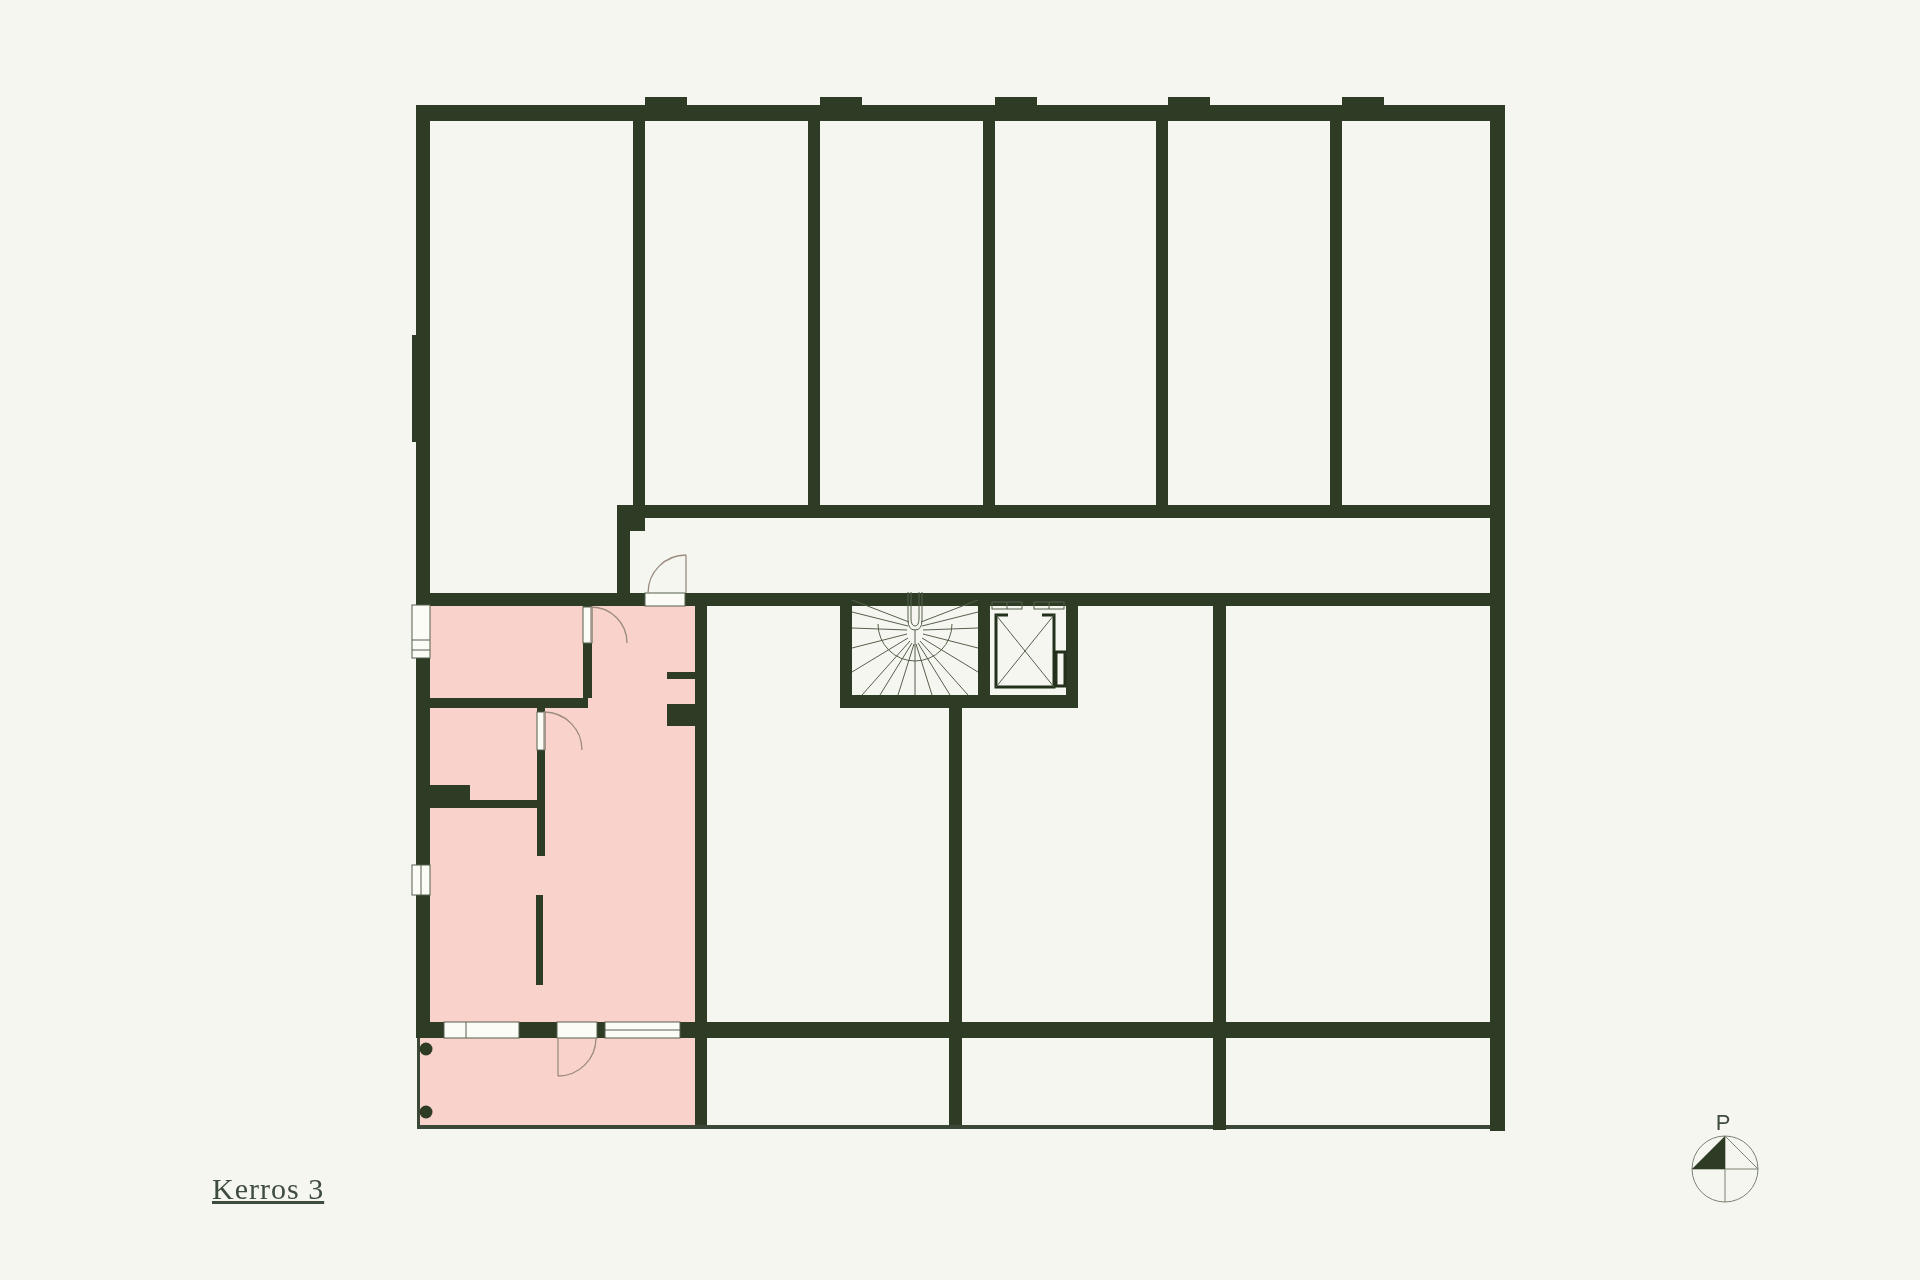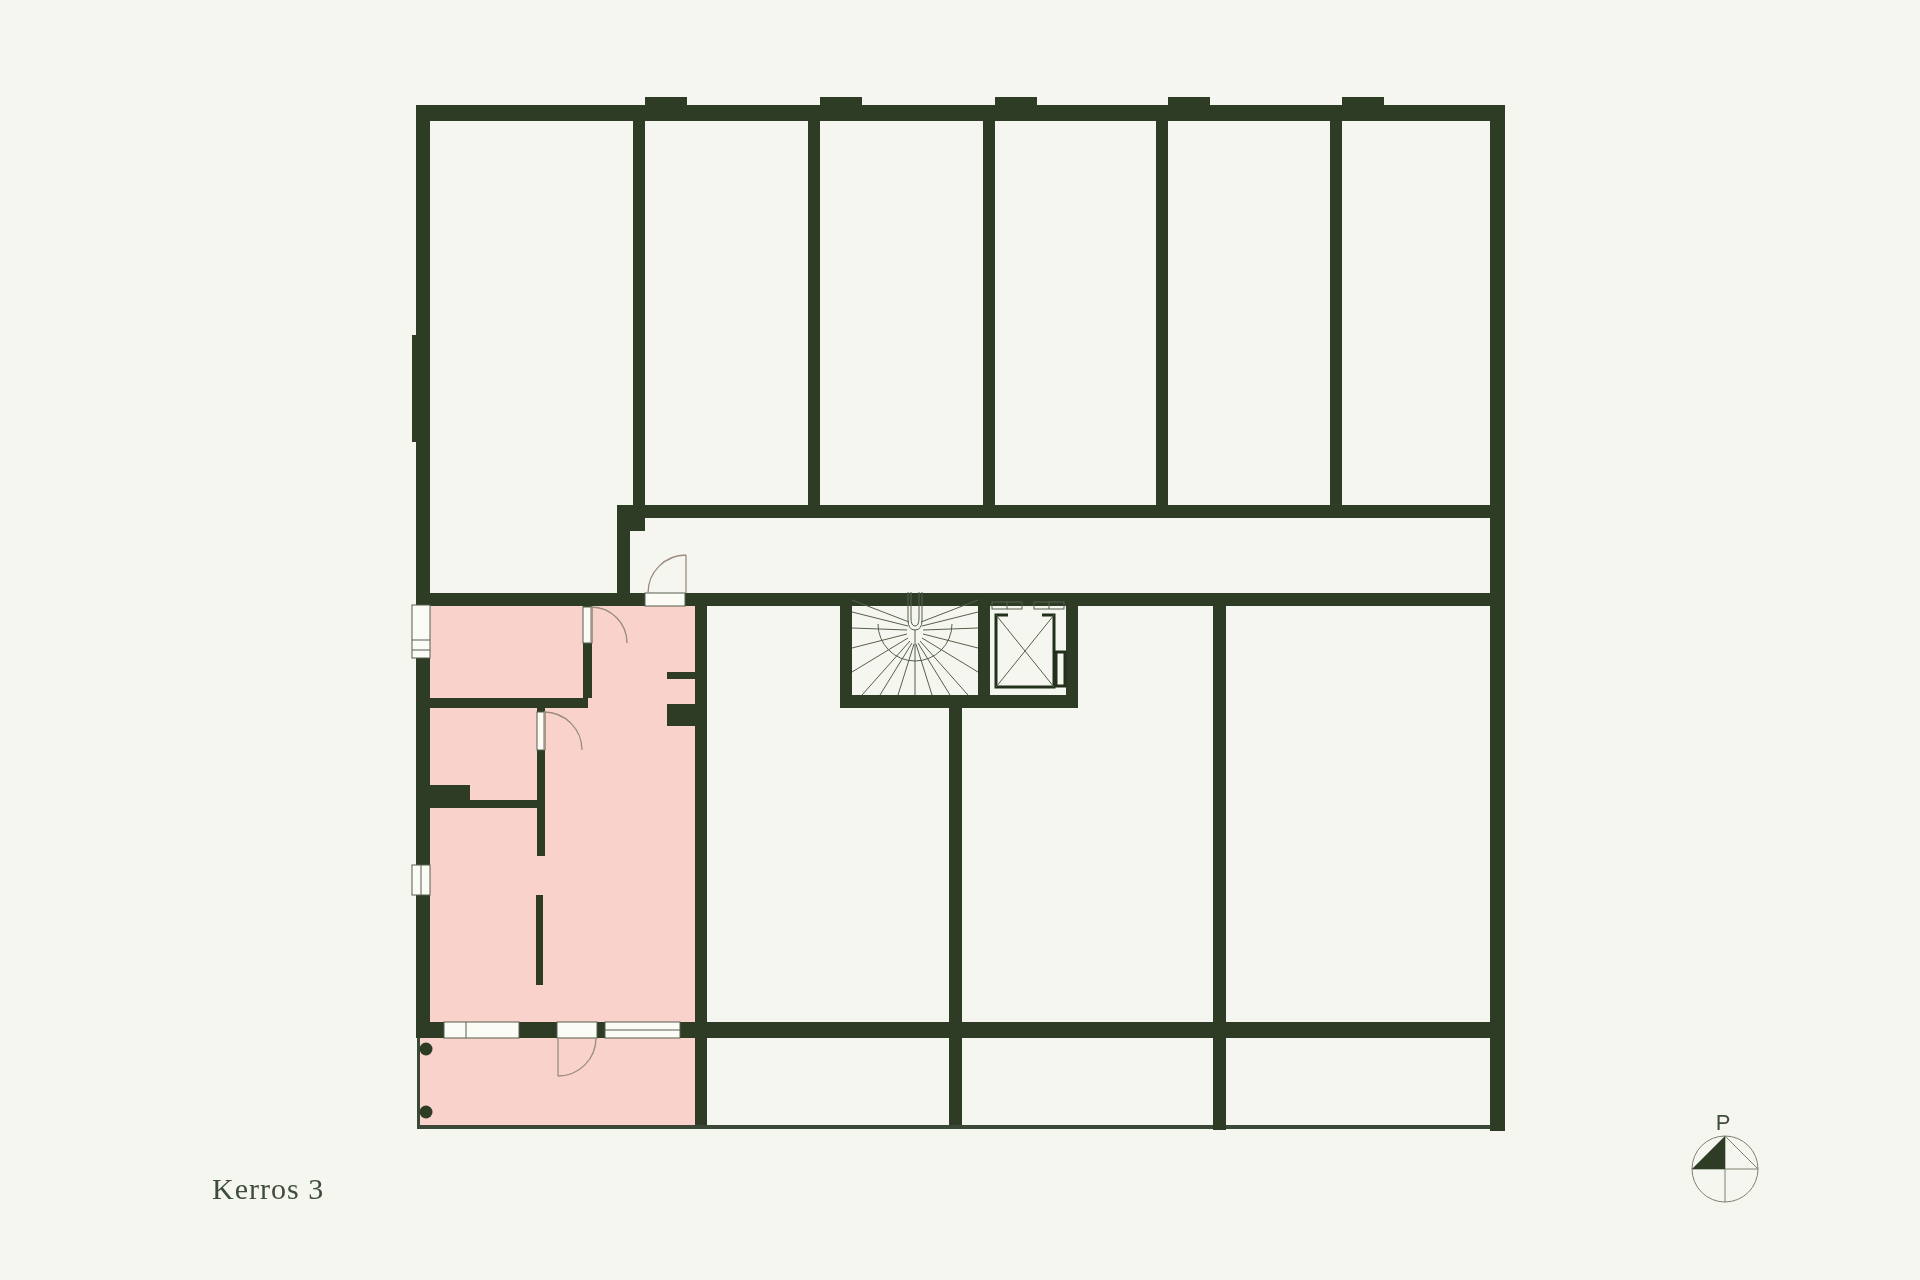--- a/index.html
+++ b/index.html
@@ -20,20 +20,21 @@
   .stair{stroke:var(--frame,#55604c);stroke-width:1;fill:none;}
   .elevthick{stroke:var(--elevcar,#22301c);stroke-width:3;fill:none;}
   .elevthin{stroke:var(--frame,#55604c);stroke-width:1;fill:none;}
   .compassline{stroke:var(--compass,#7a8272);stroke-width:1;fill:none;}
   .dot{fill:var(--wall,#2e3c26);}
   #floor-label{
     position:absolute;left:212px;top:1172px;
     font-family:"Liberation Serif","DejaVu Serif",serif;
     font-size:30px;letter-spacing:1px;
     color:var(--text,#3e4c3e);
+    text-decoration:underline;
   }
   .compass-letter{
     font-family:"Liberation Sans",sans-serif;
     font-size:22px;fill:var(--text,#3e4c3e);
   }
 </style>
 </head>
 <body>
 
 <div class="canvas">

